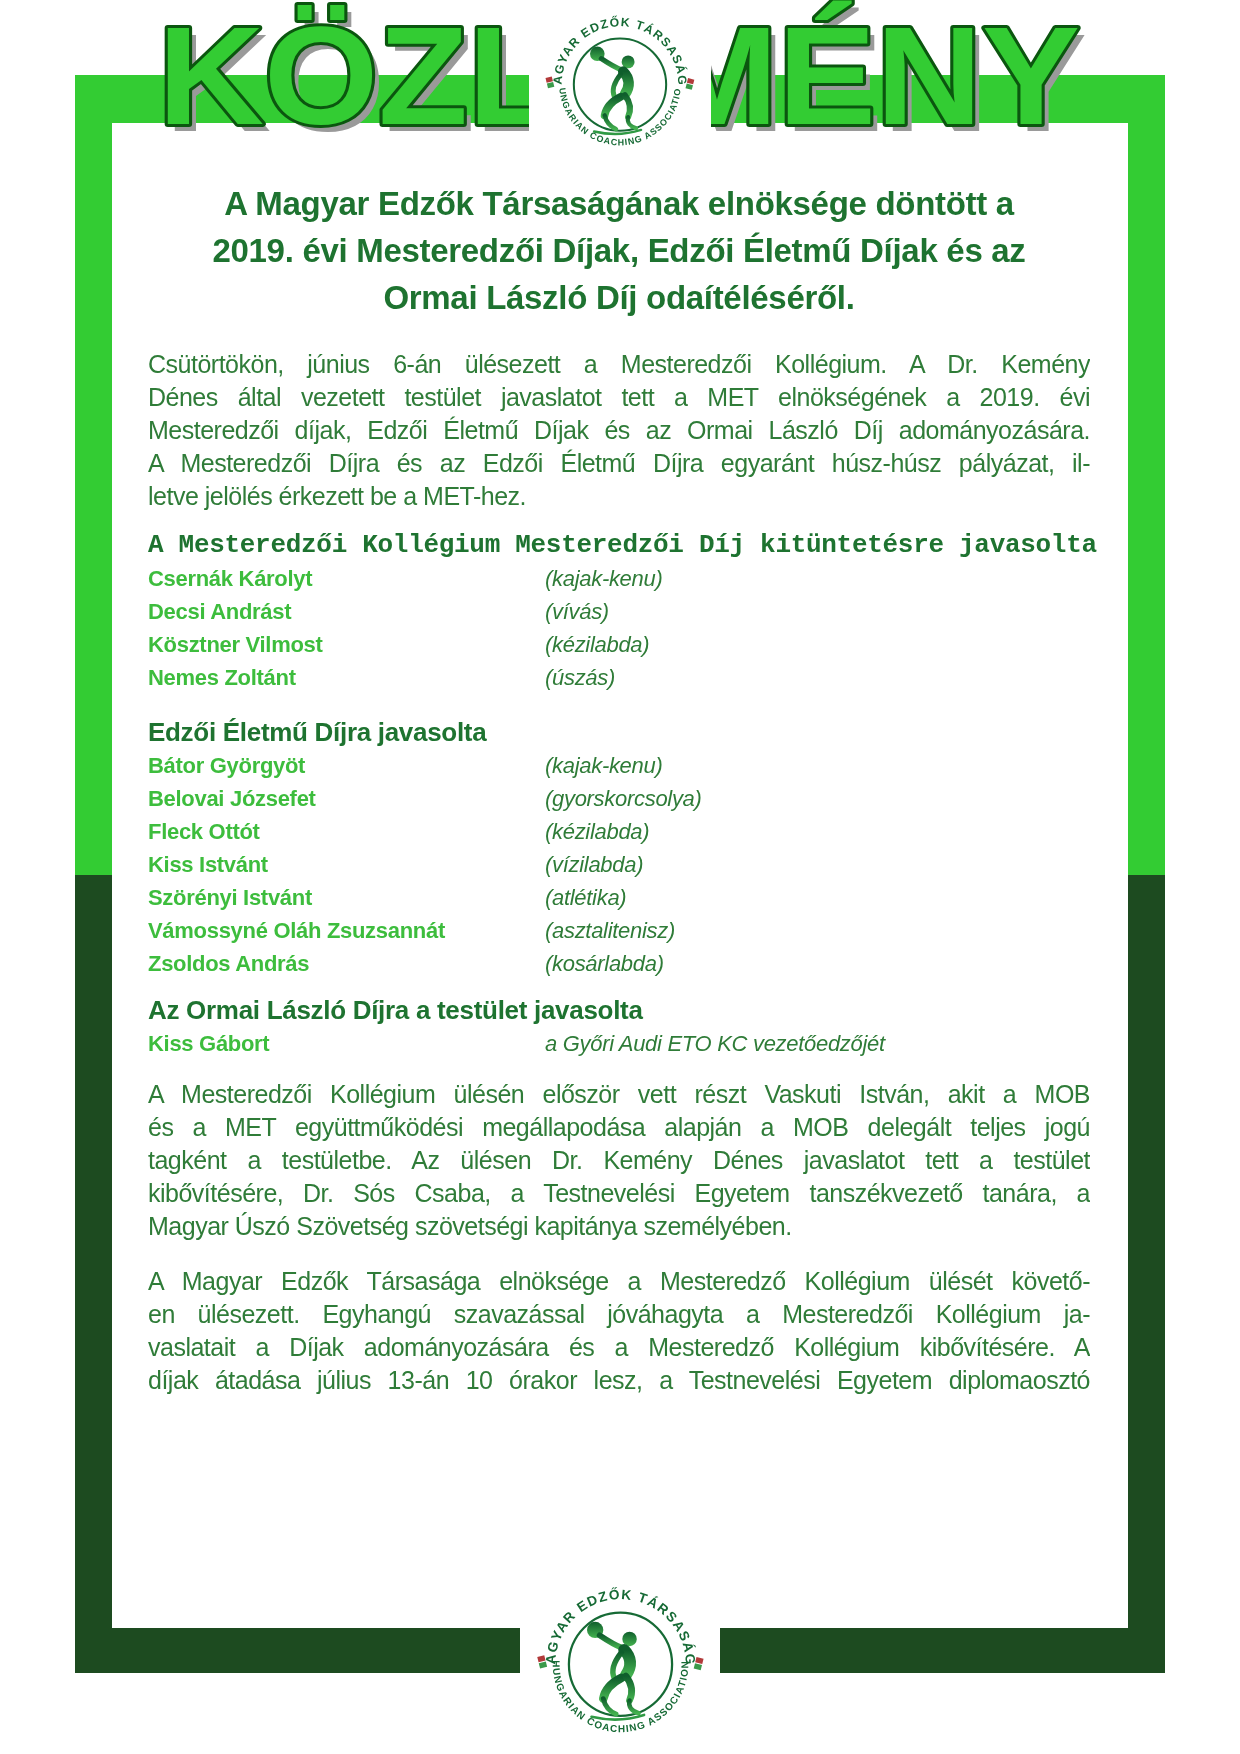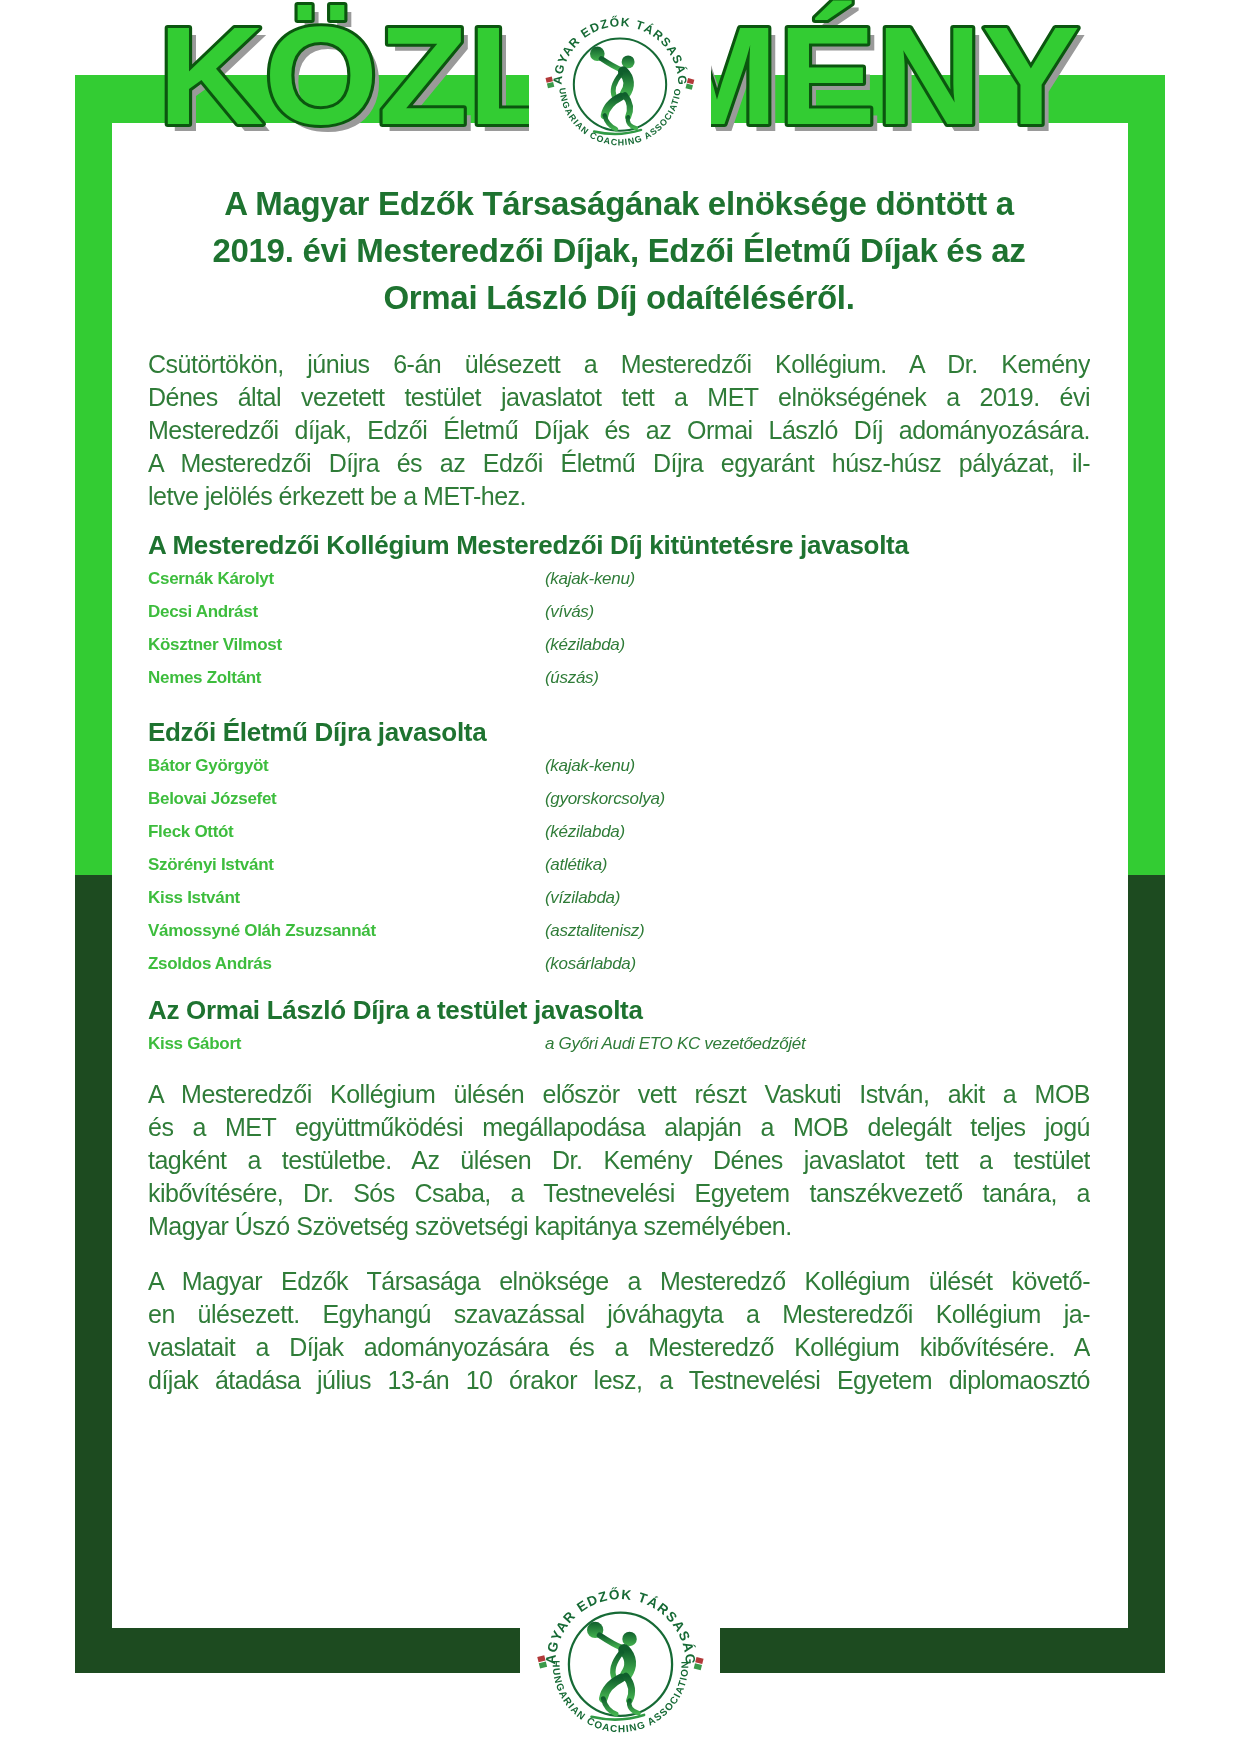--- a/index.html
+++ b/index.html
@@ -41,24 +41,24 @@
   .headline{margin-top:30px;color:var(--heading-green);font-weight:bold;
     font-size:33px;line-height:47px;text-align:center;letter-spacing:-0.3px;}
   .para{margin:0;color:var(--body-green);font-size:25px;line-height:33px;letter-spacing:-0.5px;}
   .pline{white-space:nowrap;text-align:justify;text-align-last:justify;overflow:hidden;}
   .pline.last{text-align-last:left;}
   .para-1{margin-top:27px;}
   .para-2{margin-top:18px;}
   .para-3{margin-top:22px;}
   .sec-title{color:var(--heading-green);font-weight:bold;font-size:26px;line-height:33px;
     letter-spacing:-0.3px;white-space:nowrap;}
-  .sec-1{margin-top:16px;}
+  .sec-1{margin-top:16px;font-family:Liberation Mono, monospace;}
   .sec-2{margin-top:22px;}
   .sec-3{margin-top:14px;}
-  .srow{position:relative;height:33px;font-size:17px;line-height:33px;letter-spacing:-0.3px;}
+  .srow{position:relative;height:33px;font-size:22px;line-height:33px;letter-spacing:-0.3px;}
   .srow .name{position:absolute;left:0;color:var(--name-green);font-weight:bold;white-space:nowrap;}
   .srow .sport{position:absolute;left:397px;color:var(--body-green);white-space:nowrap;font-style:italic;}
 </style>
 </head>
 <body>
 
 <div class="page">
 
   <div class="band band-top"></div>
   <div class="band band-left-upper"></div>
@@ -198,26 +198,26 @@
       </div>
       <div class="srow">
         <span class="name">Belovai Józsefet</span>
         <span class="sport">(gyorskorcsolya)</span>
       </div>
       <div class="srow">
         <span class="name">Fleck Ottót</span>
         <span class="sport">(kézilabda)</span>
       </div>
       <div class="srow">
+        <span class="name">Kiss Istvánt</span>
+        <span class="sport">(vízilabda)</span>
+      </div>
+      <div class="srow">
         <span class="name">Szörényi Istvánt</span>
         <span class="sport">(atlétika)</span>
-      </div>
-      <div class="srow">
-        <span class="name">Kiss Istvánt</span>
-        <span class="sport">(vízilabda)</span>
       </div>
       <div class="srow">
         <span class="name">Vámossyné Oláh Zsuzsannát</span>
         <span class="sport">(asztalitenisz)</span>
       </div>
       <div class="srow">
         <span class="name">Zsoldos András</span>
         <span class="sport">(kosárlabda)</span>
       </div>
     </div>

